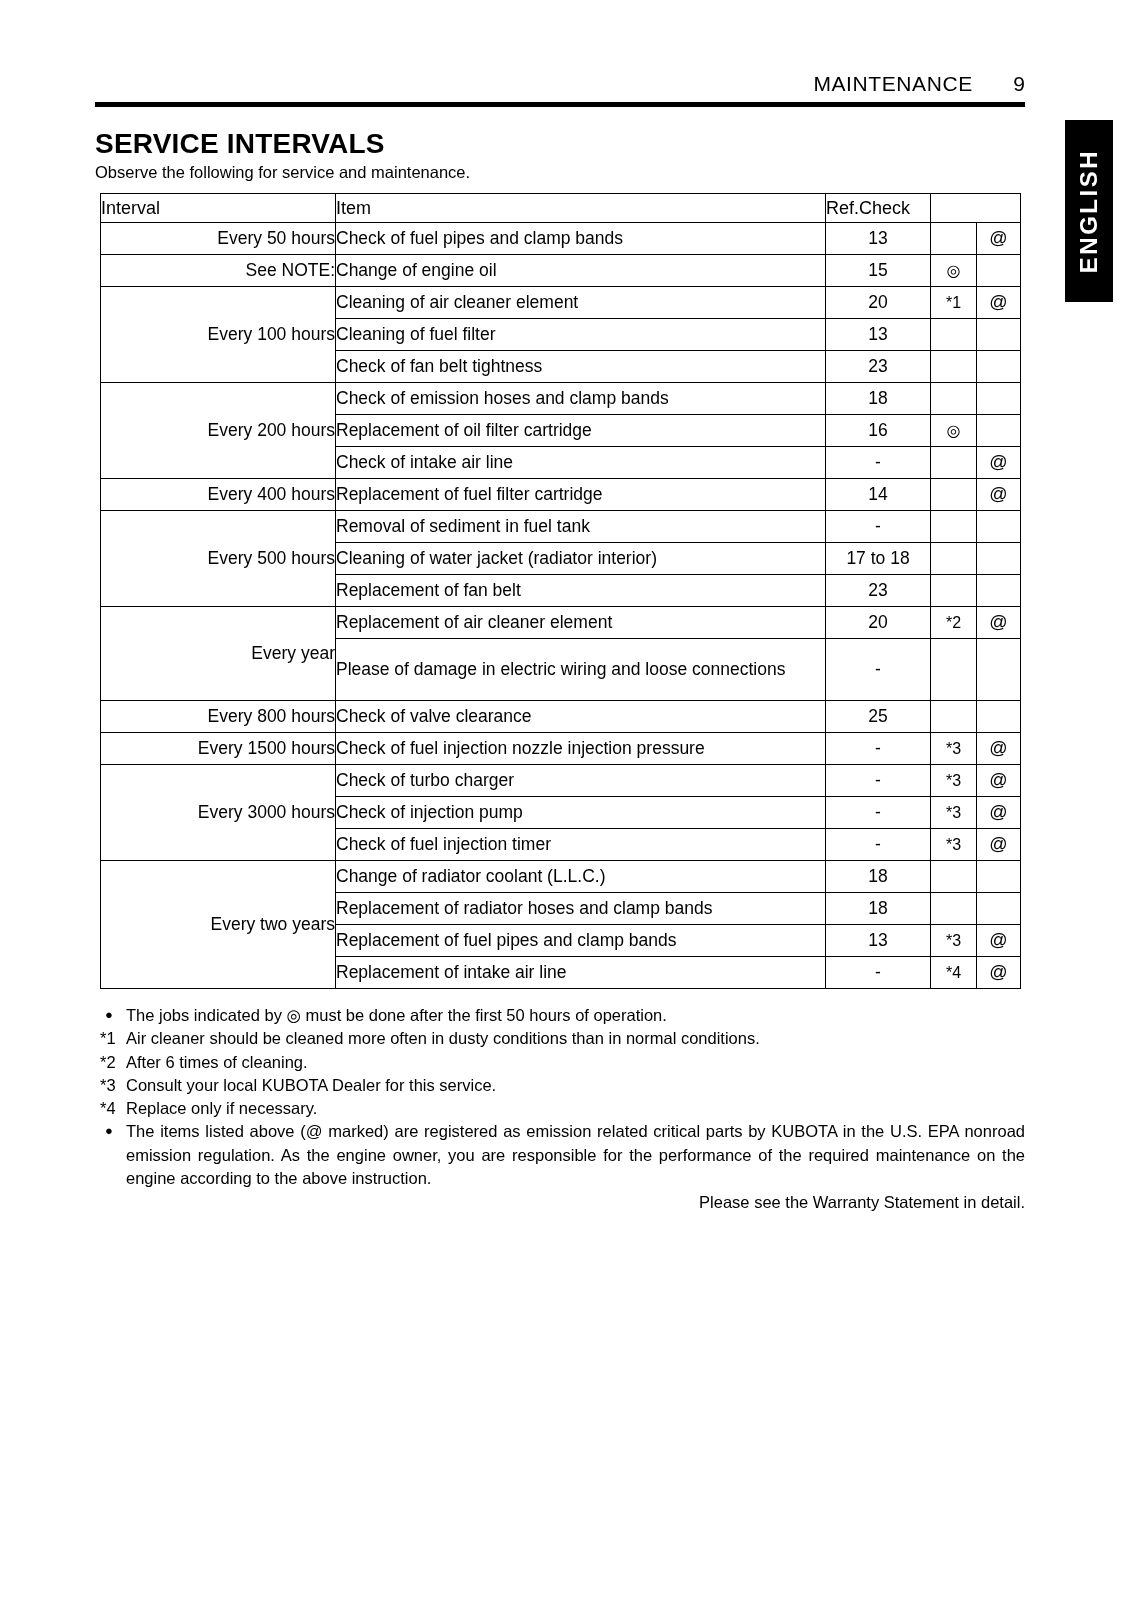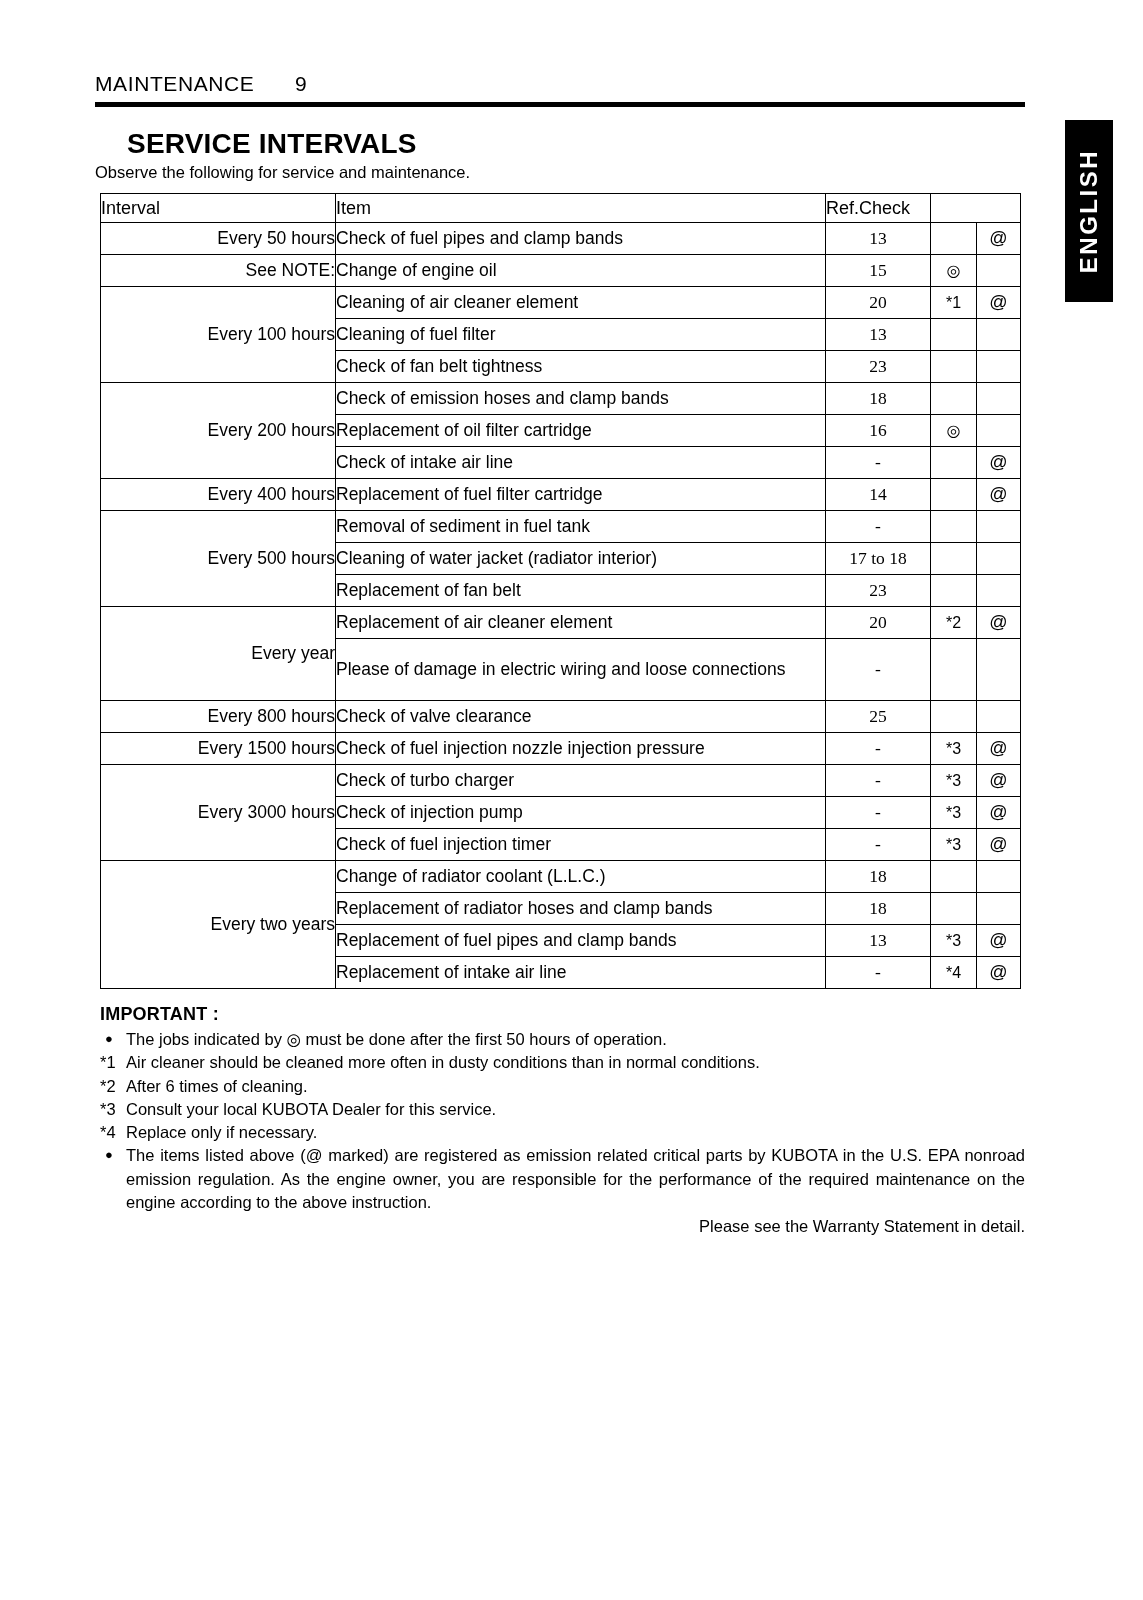--- a/index.html
+++ b/index.html
@@ -12,20 +12,21 @@
     position: relative;
     font-family: "Liberation Sans", sans-serif;
     color: #000000;
     overflow: hidden;
   }
 
   
   #page-header {
     position: absolute;
     left: 95px; top: 72px; width: 930px;
+    text-align: right;
   }
   #page-header .hdr-title {
     font-size: 21px;
     letter-spacing: 0.6px;
   }
   #page-header .hdr-pageno {
     font-size: 21px;
     display: inline-block;
     margin-left: 36px;
   }
@@ -53,21 +54,20 @@
     line-height: 1;
   }
 
   
   #section-title {
     position: absolute;
     left: 95px; top: 128px;
     font-size: 28px;
     font-weight: bold;
     letter-spacing: 0.2px;
-    margin-left: 32px;
   }
   #section-intro {
     position: absolute;
     left: 95px; top: 163px;
     font-size: 16.5px;
   }
 
   
   #service-table-wrap {
     position: absolute;
@@ -98,21 +98,21 @@
 
   td.interval-cell {
     padding-left: 5px;
     text-align: right;
   }
   td.item-cell {
     padding-left: 6px;
     text-align: left;
     line-height: 1.28;
   }
-  td.ref-cell  { text-align: center; font-family: Liberation Serif, serif; }
+  td.ref-cell  { text-align: center; }
   td.note-cell { text-align: center; font-size: 16px; }
   td.at-cell   { text-align: center; font-size: 18px; }
 
   tr.r-normal td { height: 32px; }
   tr.r-tall td   { height: 62px; }
 
   
   #important-block {
     position: absolute;
     left: 100px; top: 1004px;
@@ -332,21 +332,20 @@
           <td class="item-cell">Replacement of intake air line</td>
           <td class="ref-cell">-</td>
           <td class="note-cell">*4</td>
           <td class="at-cell">@</td>
         </tr>
       </tbody>
   </table>
 </div>
 
 <div id="important-block">
-  <div class="imp-title">IMPORTANT :</div>
   <div id="notes-list">
       <div class="note-line">
         <span class="marker bullet">●</span>
         <span class="ntext">The jobs indicated by ◎ must be done after the first 50 hours of operation.</span>
       </div>
       <div class="note-line">
         <span class="marker">*1</span>
         <span class="ntext">Air cleaner should be cleaned more often in dusty conditions than in normal conditions.</span>
       </div>
       <div class="note-line">

